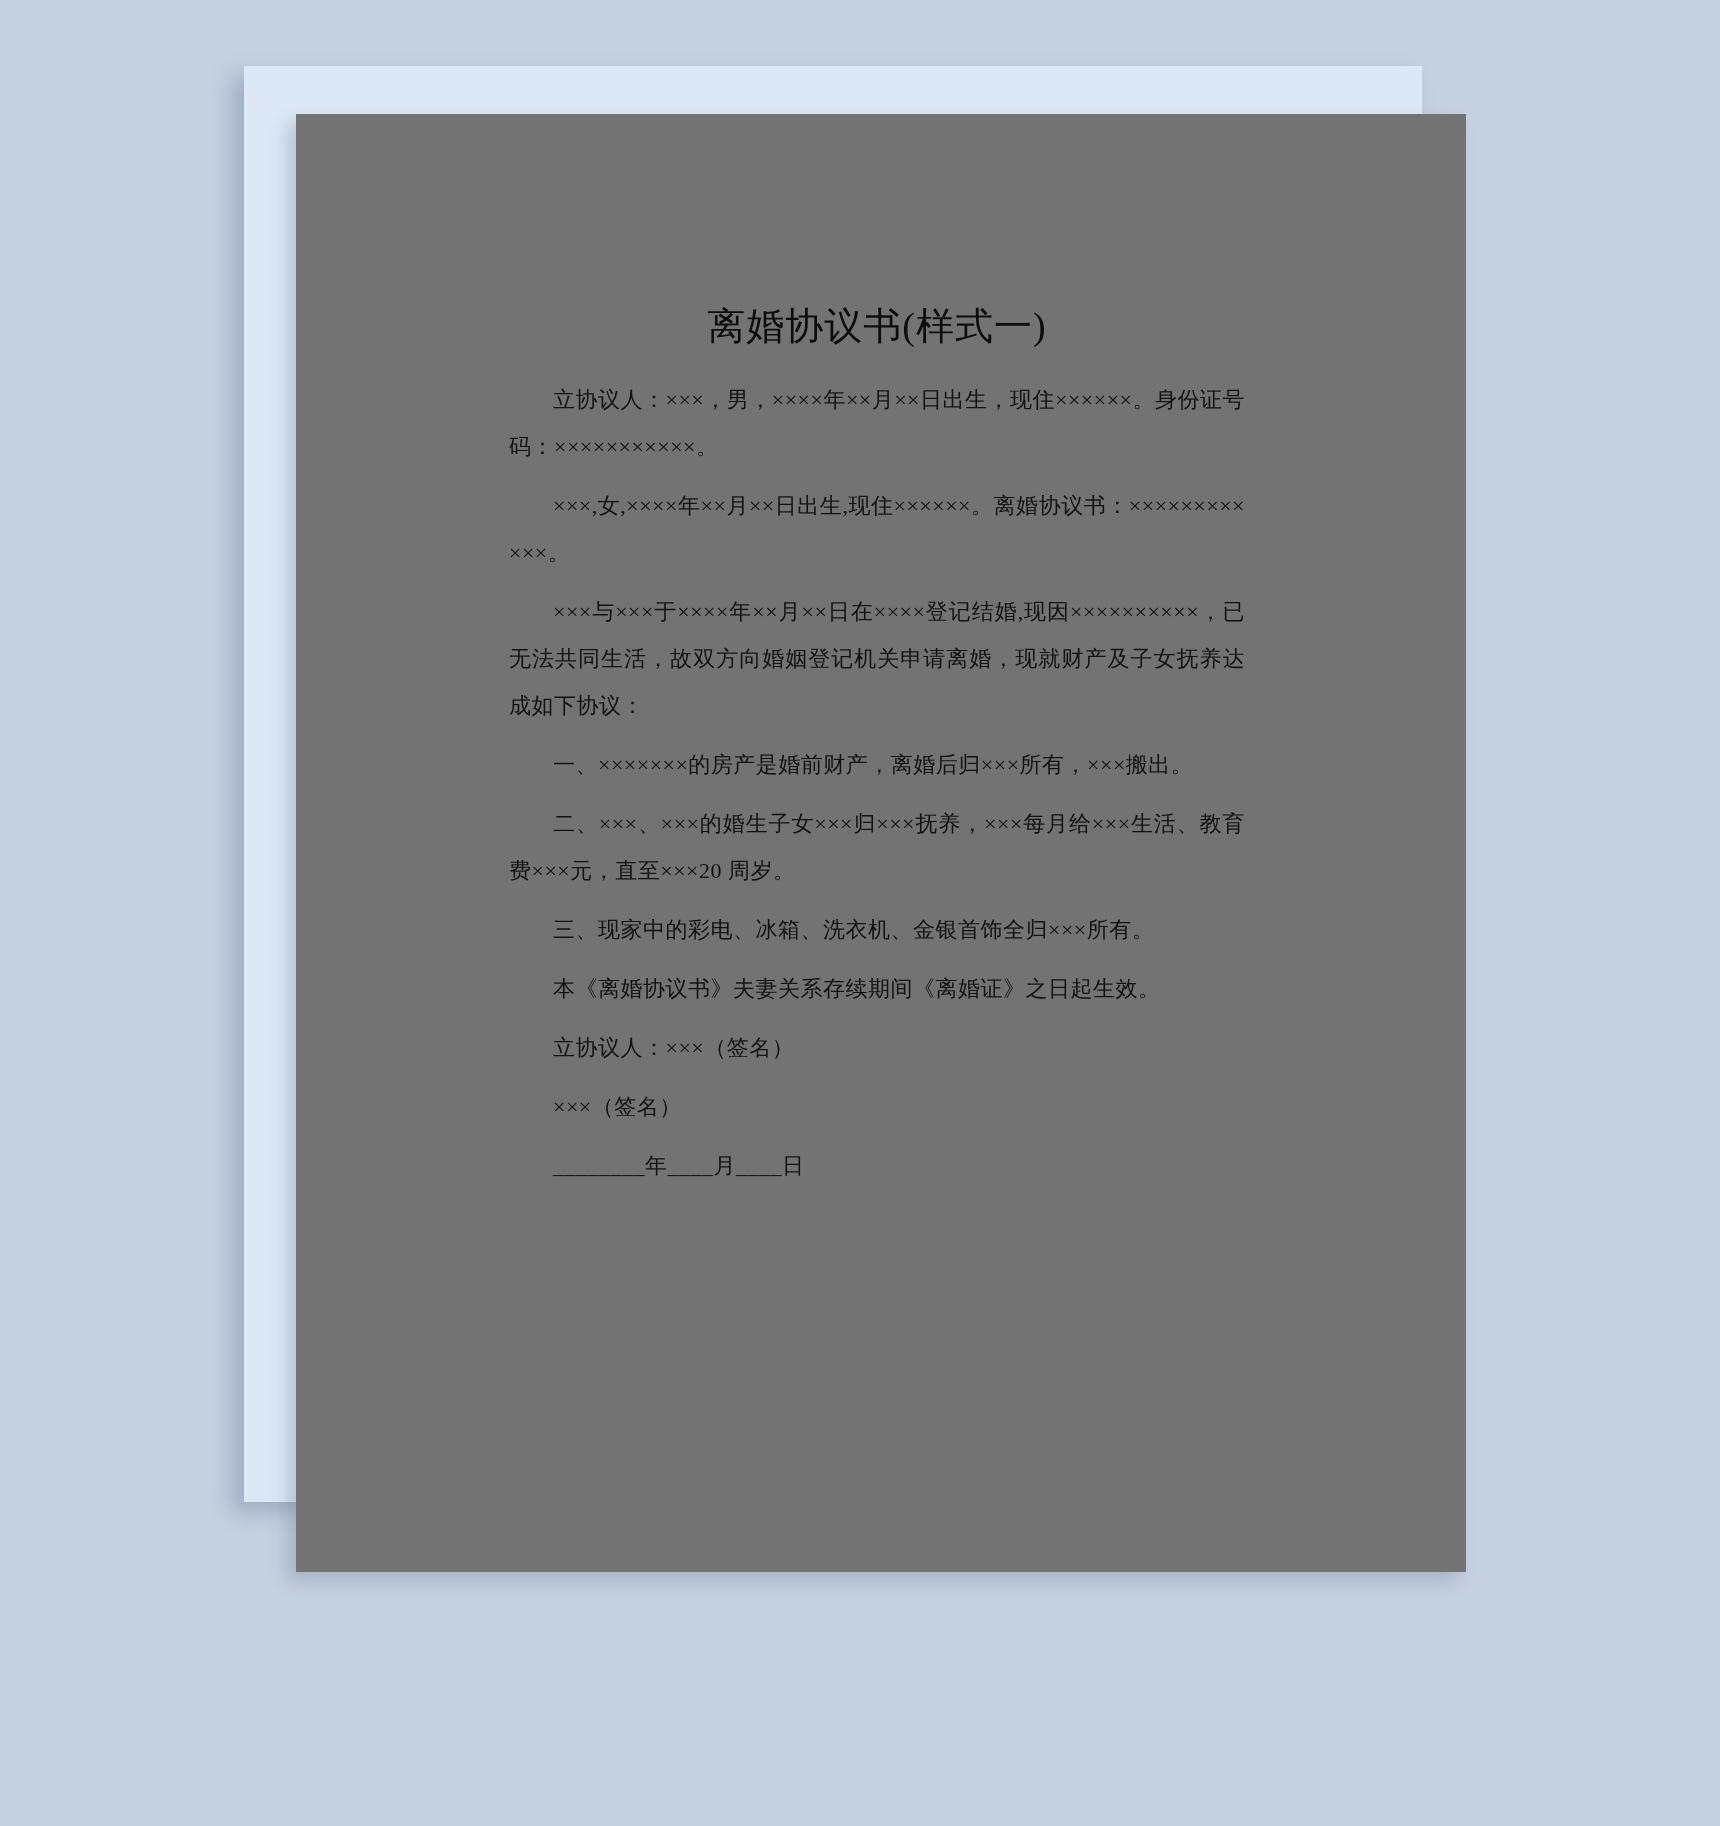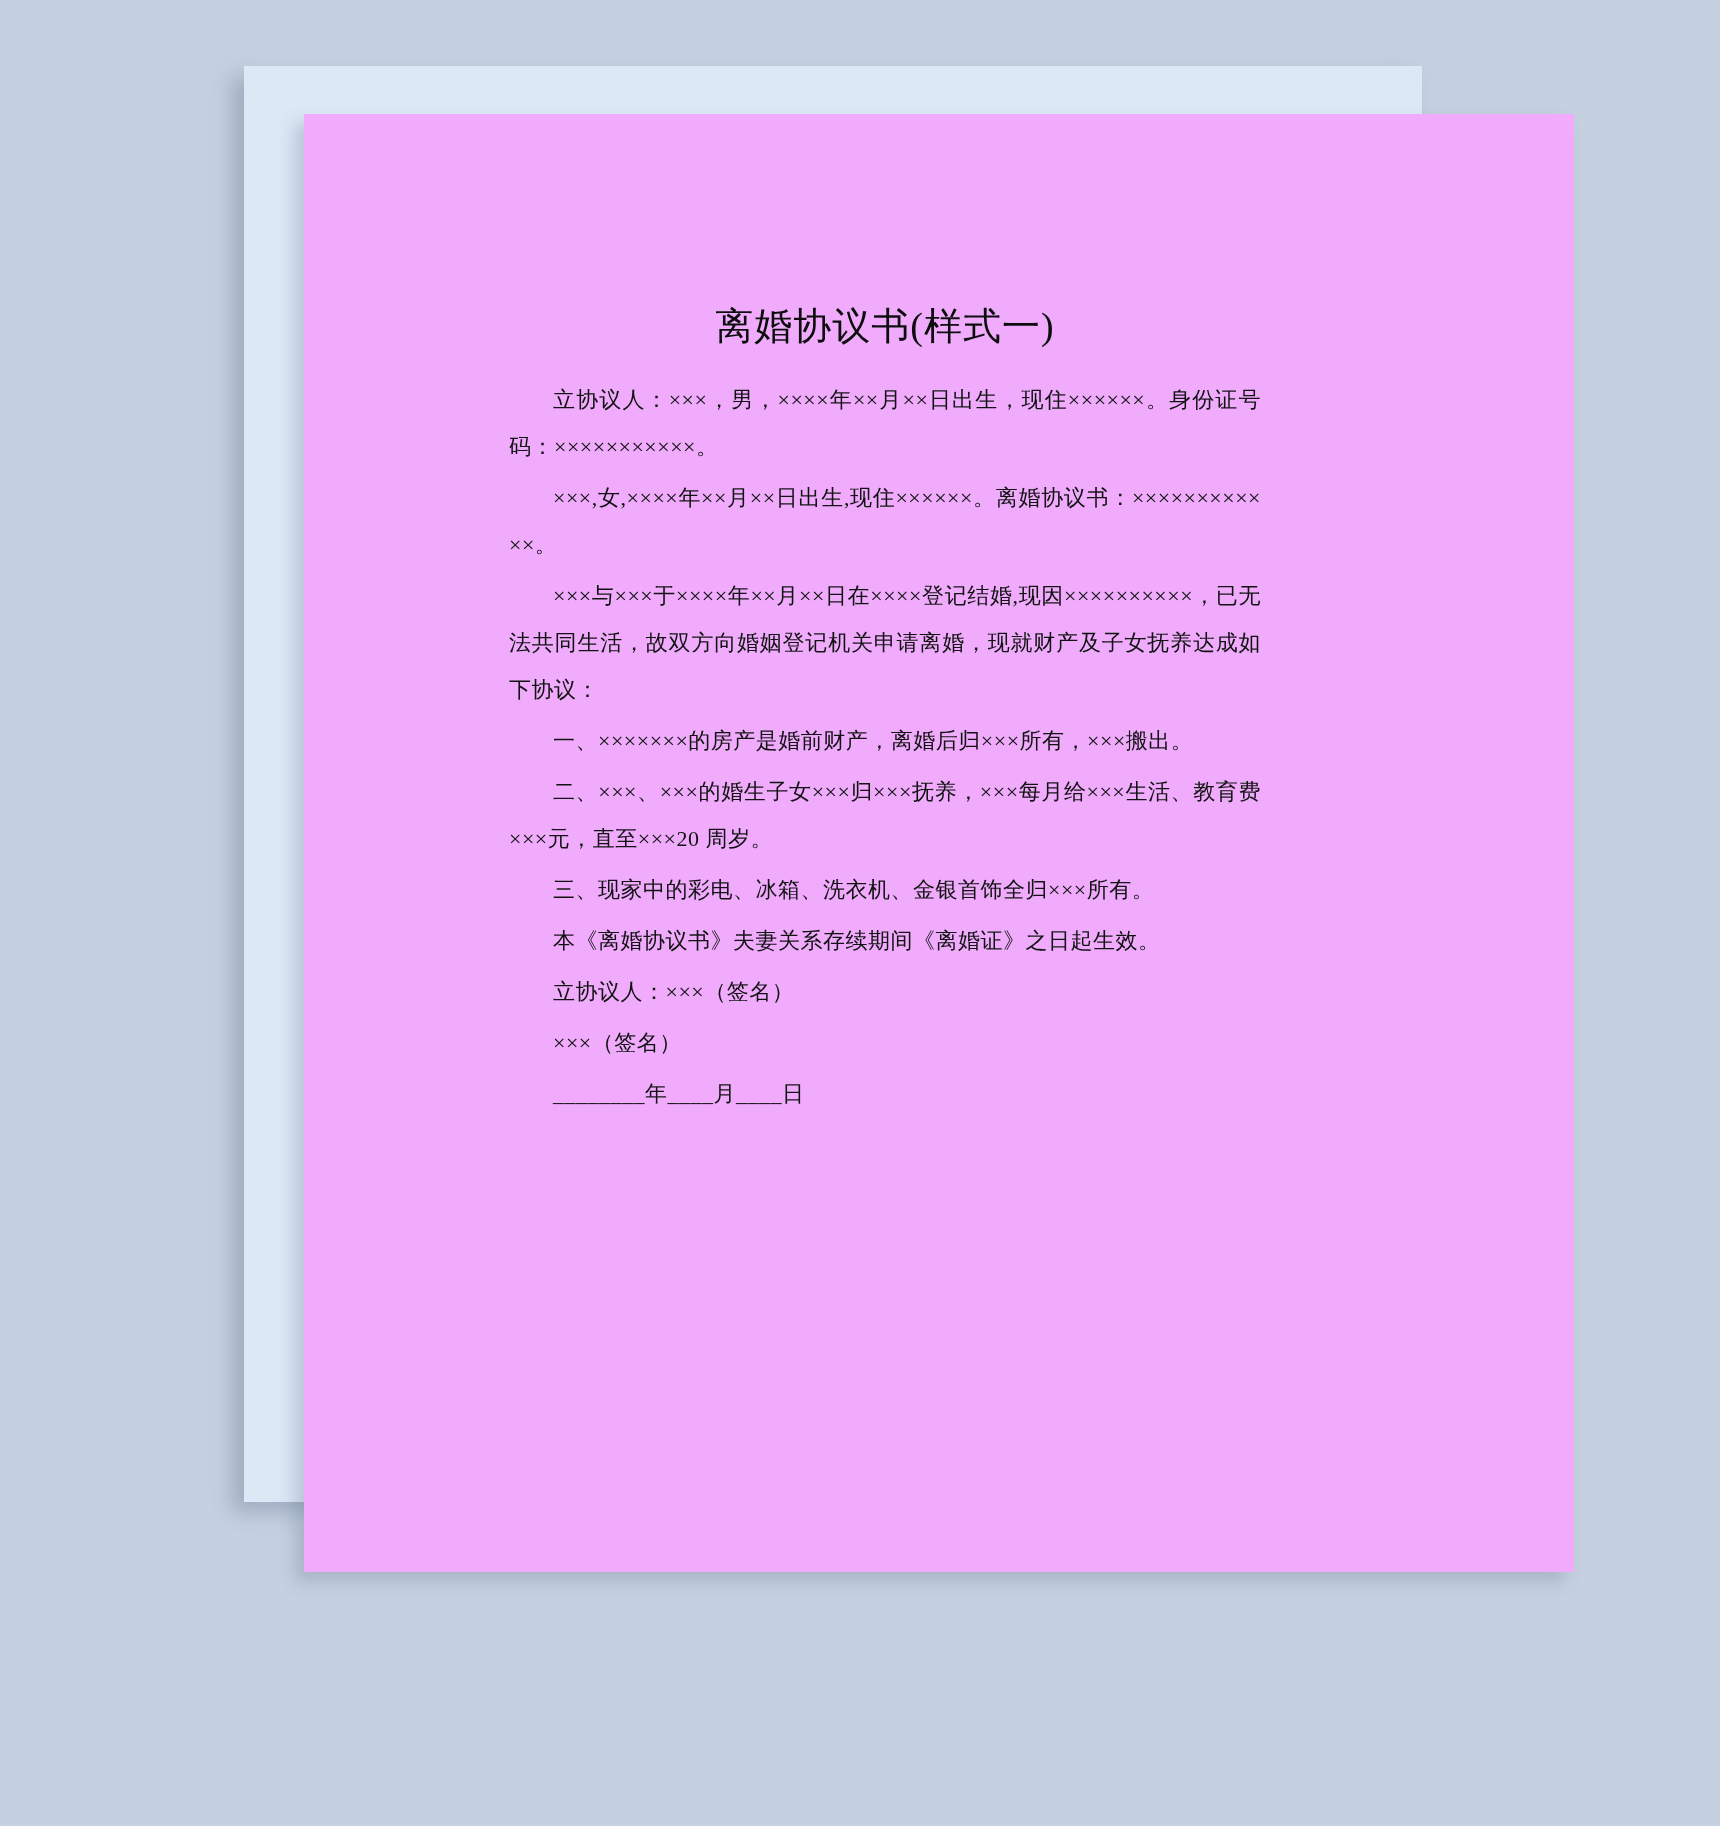--- a/index.html
+++ b/index.html
@@ -18,46 +18,46 @@
     position: absolute;
     left: 244px;
     top: 66px;
     width: 1178px;
     height: 1436px;
     background: #dde8f6;
     box-shadow: -12px 10px 20px rgba(98, 116, 143, 0.38);
   }
   .page {
     position: absolute;
-    left: 304px;
+    left: 296px;
     top: 114px;
-    width: 1270px;
+    width: 1170px;
     height: 1458px;
-    background: #f0abfc;
+    background: #737373;
     box-shadow: -9px 9px 16px rgba(98, 116, 143, 0.30);
   }
   .doc-content {
     position: absolute;
     left: 201px;
     top: 186px;
     width: 760px;
     color: #121212;
   }
   .doc-title {
     margin: 0 0 24px 0;
     font-size: 38px;
     font-weight: 400;
     line-height: 52px;
     text-align: center;
     letter-spacing: 1px;
     color: #0d0d0d;
     white-space: nowrap;
   }
   .doc-paragraph {
-    margin: 4px;
+    margin: 12px;
     font-size: 22px;
     line-height: 47px;
     text-align: justify;
     text-indent: 2em;
     letter-spacing: 0.5px;
     word-break: break-all;
   }
 </style>
 </head>
 <body>

